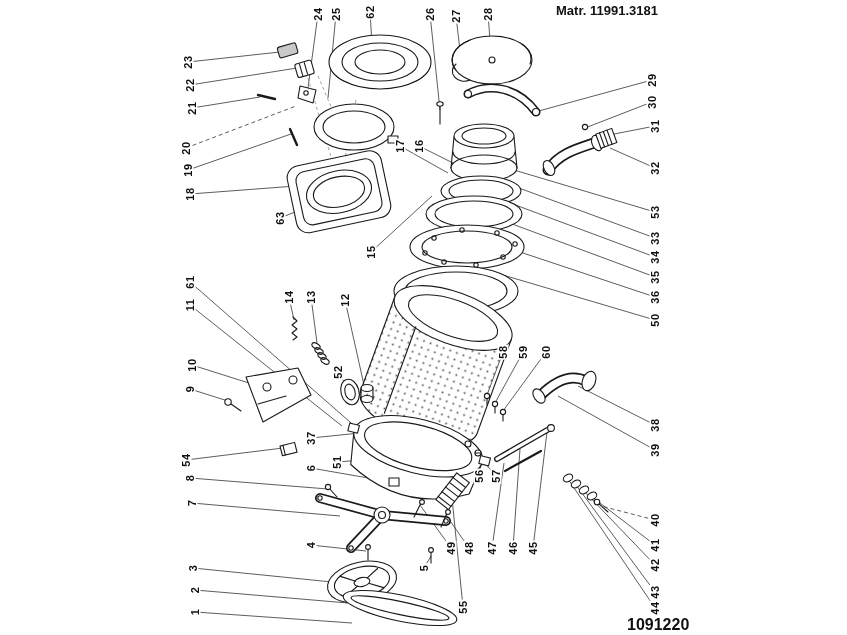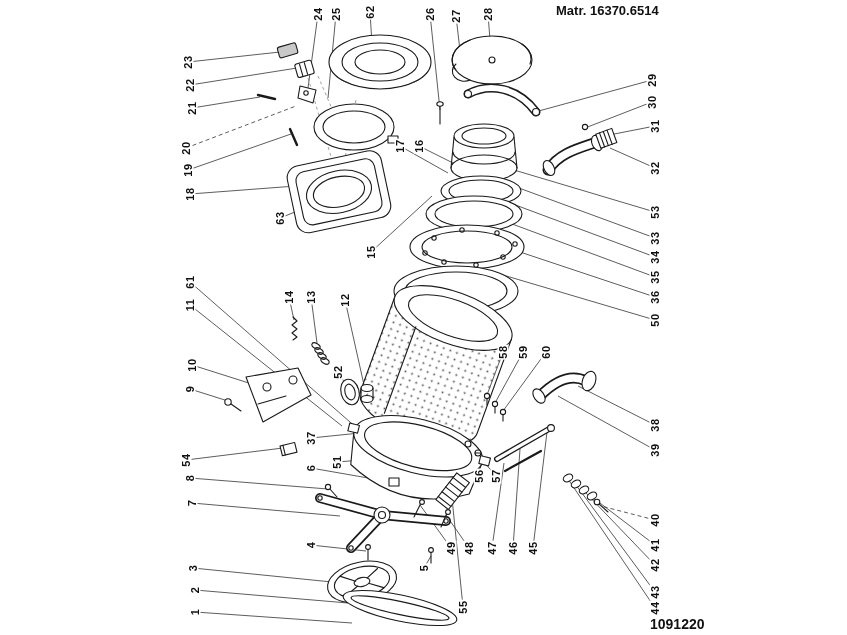--- a/index.html
+++ b/index.html
@@ -11,21 +11,21 @@
   #callout-layer{position:absolute;left:0;top:0;width:847px;height:635px;pointer-events:none;}
   .callout{
     position:absolute;transform:translate(-50%,-50%) rotate(-90deg);
     font-weight:bold;font-size:11px;line-height:1;color:#111;
     background:#fff;padding:0 1px;letter-spacing:.5px;white-space:nowrap;
   }
   .title{
     position:absolute;left:556px;top:3px;font-weight:bold;font-size:13px;color:#111;
   }
   .docnum{
-    position:absolute;left:627px;top:616px;font-weight:bold;font-size:14px;color:#111;margin-left:23px;
+    position:absolute;left:627px;top:616px;font-weight:bold;font-size:16px;color:#111;
   }
 </style>
 </head>
 <body>
 
 <div class="page">
 
   <svg id="diagram" width="847" height="635" viewBox="0 0 847 635">
     <defs>
       <pattern id="perf" width="7" height="7" patternUnits="userSpaceOnUse">
@@ -422,15 +422,15 @@
       <div class="callout" style="left: 655px; top: 320px;">50</div>
       <div class="callout" style="left: 655px; top: 425px;">38</div>
       <div class="callout" style="left: 655px; top: 450px;">39</div>
       <div class="callout" style="left: 655px; top: 520px;">40</div>
       <div class="callout" style="left: 655px; top: 545px;">41</div>
       <div class="callout" style="left: 655px; top: 565px;">42</div>
       <div class="callout" style="left: 655px; top: 592px;">43</div>
       <div class="callout" style="left: 655px; top: 608px;">44</div>
     </div>
 
-  <div class="title">Matr. 16370.6514</div>
+  <div class="title">Matr. 11991.3181</div>
   <div class="docnum">1091220</div>
 </div>
 
 </body></html>

